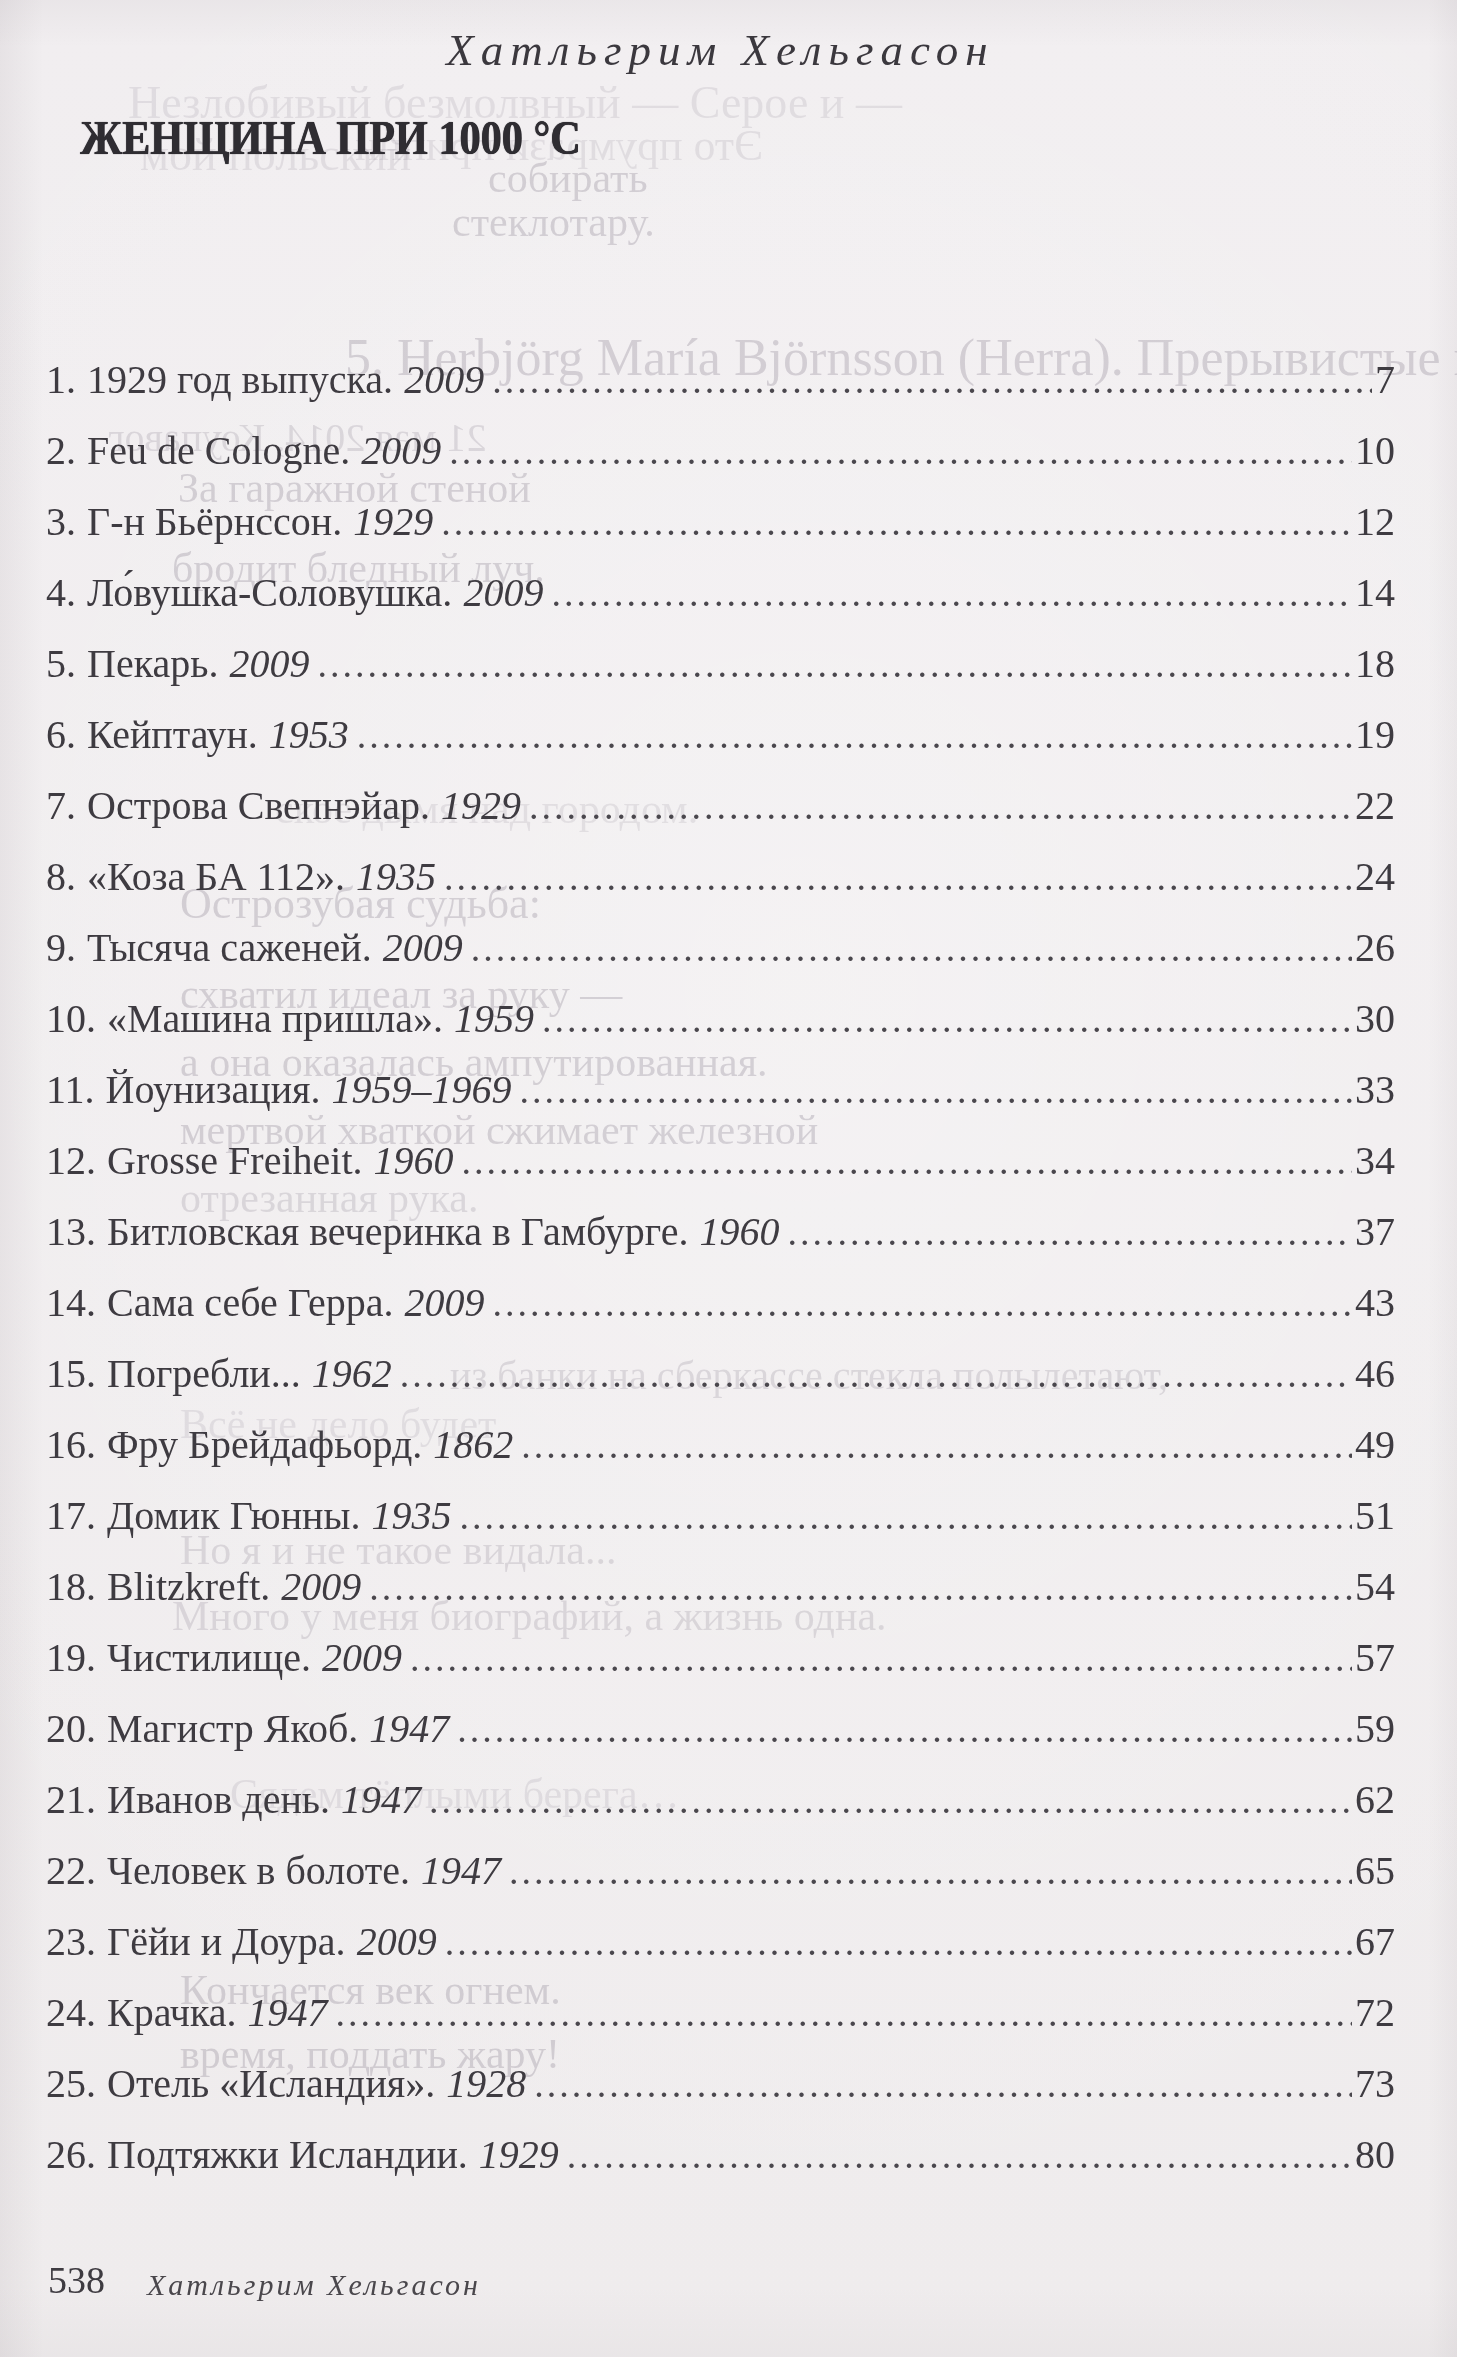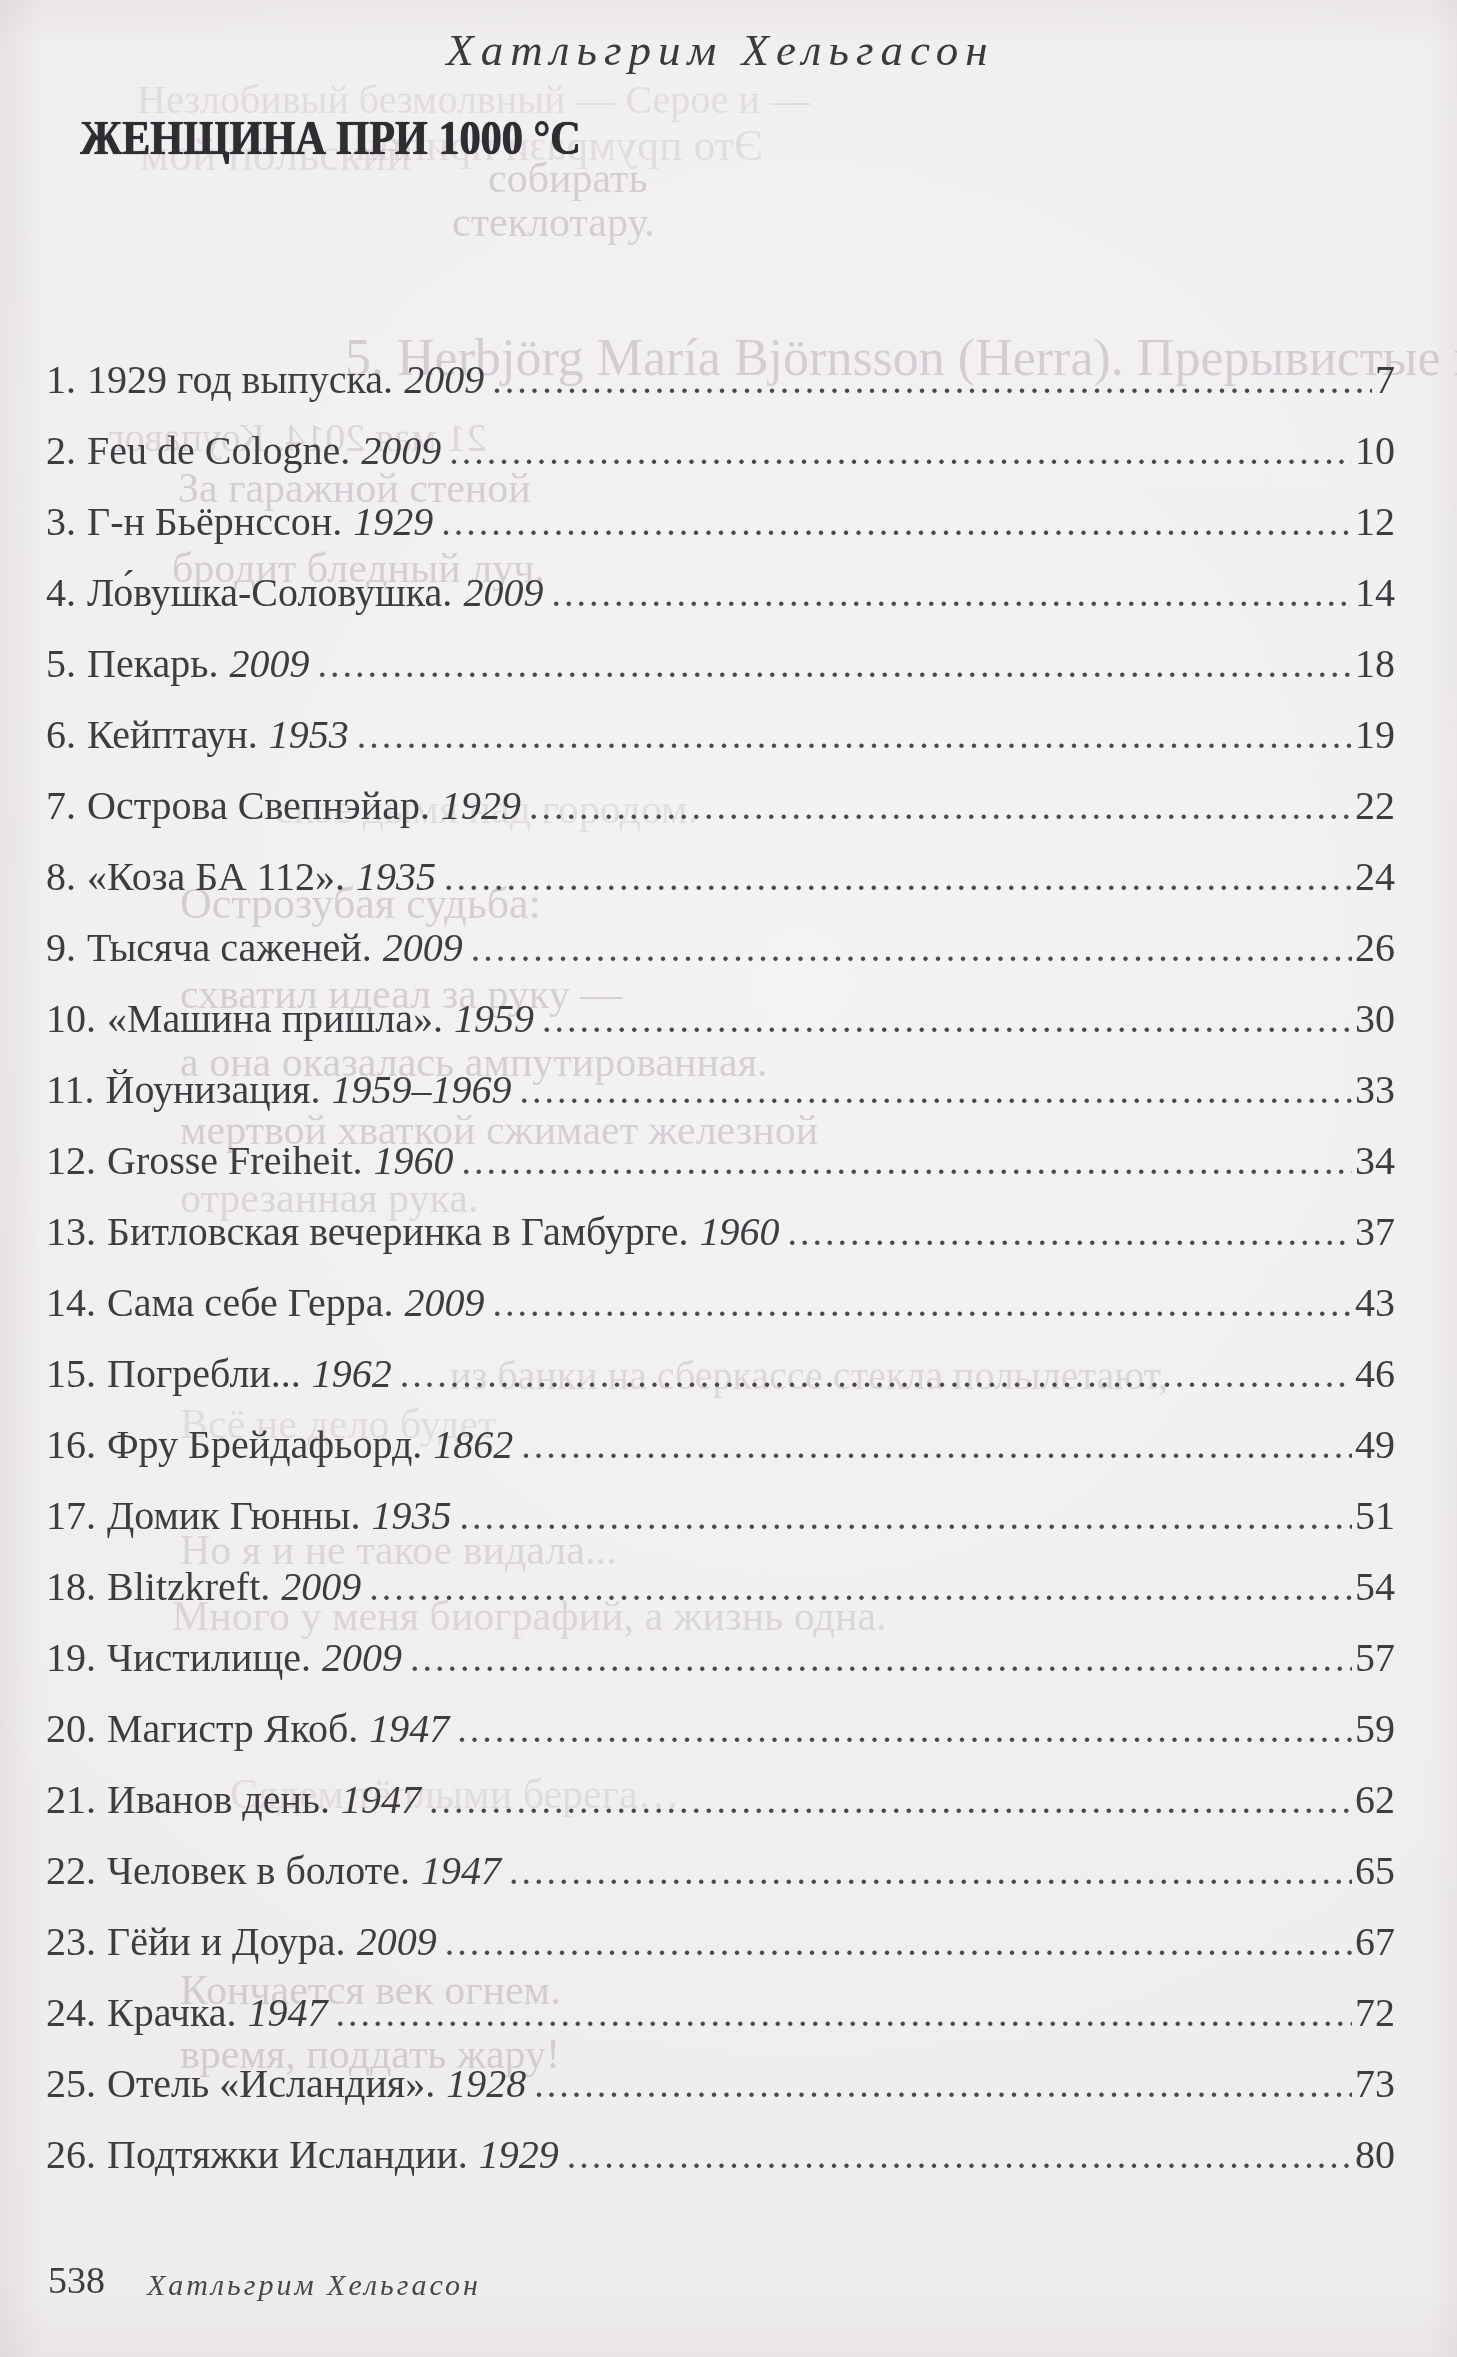--- a/index.html
+++ b/index.html
@@ -47,21 +47,21 @@
   .gl{opacity:.13}
   .gm{opacity:.18}
   .gs{opacity:.24}
   .mir{transform:scaleX(-1)}
 </style>
 </head>
 <body>
 
 <div class="page">
 
-  <div class="ghost gl" style="left:137px;top:76px;font-size:40px">Незлобивый безмолвный — Серое и —</div>
+  <div class="ghost gl" style="left:128px;top:76px;font-size:46px">Незлобивый безмолвный — Серое и —</div>
   <div class="ghost gl" style="left:140px;top:128px;font-size:46px">мой польский</div>
   <div class="ghost gl mir" style="left:355px;top:120px;font-size:44px">Это прумрази припни</div>
   <div class="ghost gs" style="left:488px;top:154px;font-size:42px">собирать</div>
   <div class="ghost gs" style="left:452px;top:198px;font-size:42px">стеклотару.</div>
   <div class="ghost gs" style="left:345px;top:328px;font-size:52px">5. Herbjörg María Björnsson (Herra). Прерывистые мысли</div>
   <div class="ghost gm mir" style="left:108px;top:414px;font-size:40px">21 мая 2014, Коупавог</div>
   <div class="ghost gs" style="left:178px;top:464px;font-size:42px">За гаражной стеной</div>
   <div class="ghost gs" style="left:172px;top:544px;font-size:42px">бродит бледный луч.</div>
   <div class="ghost gl" style="left:275px;top:785px;font-size:42px">ское дымя над городом.</div>
   <div class="ghost gs" style="left:180px;top:878px;font-size:44px">Острозубая судьба:</div>

